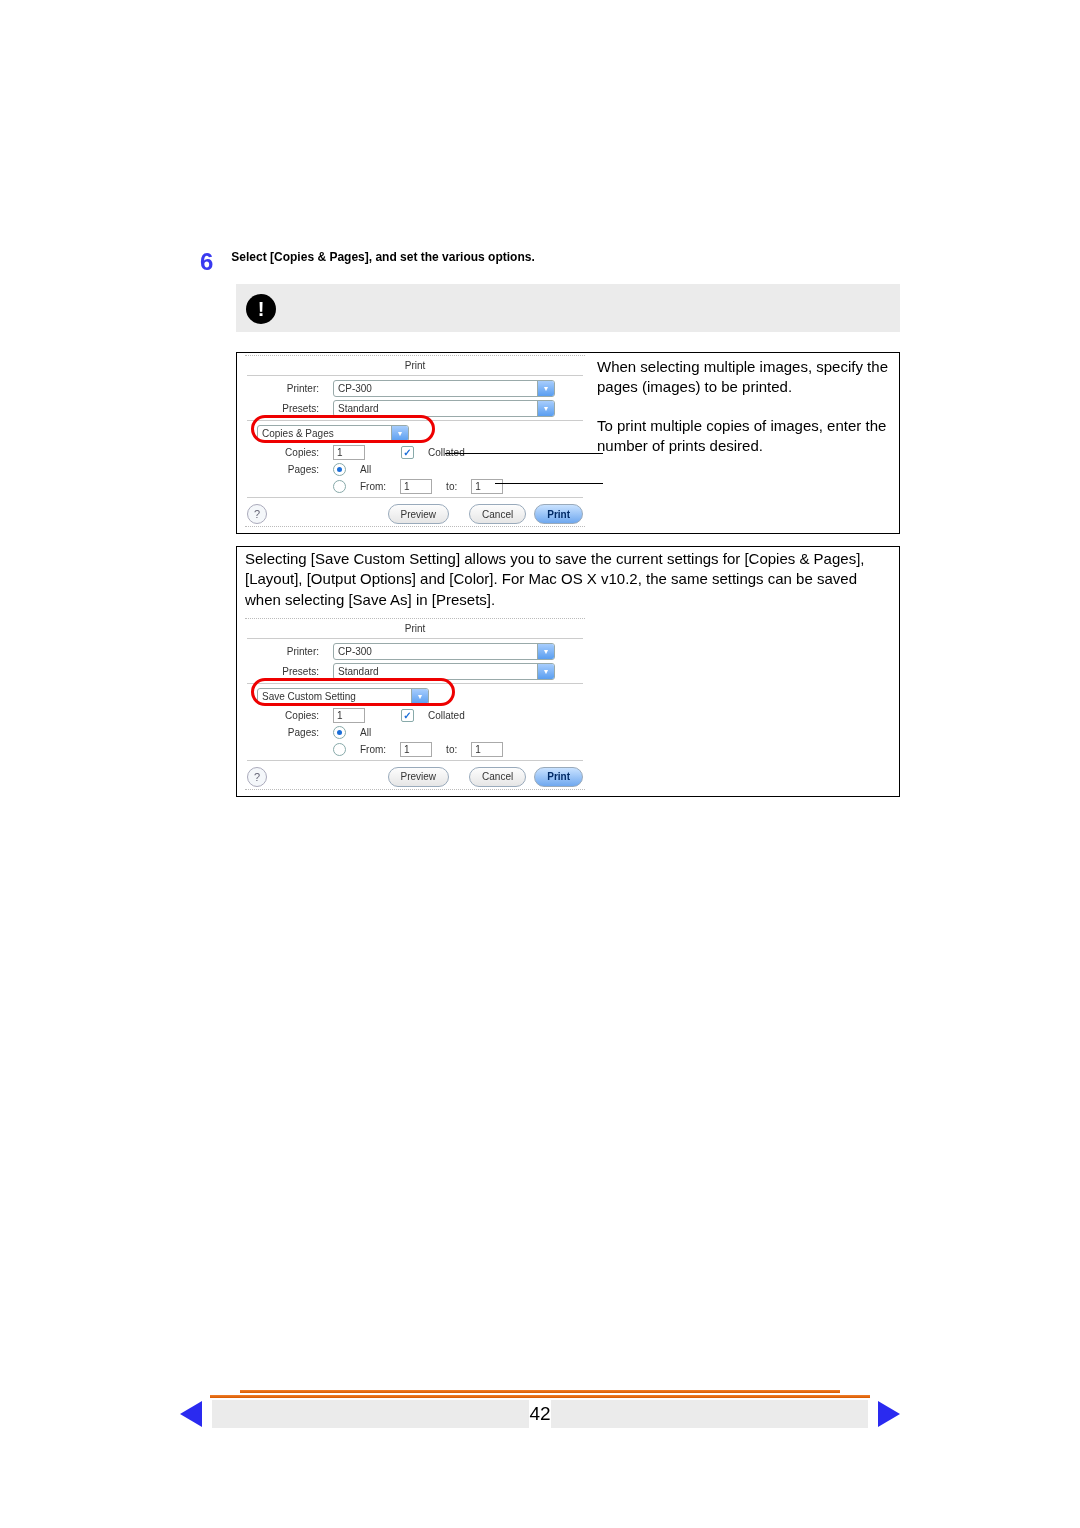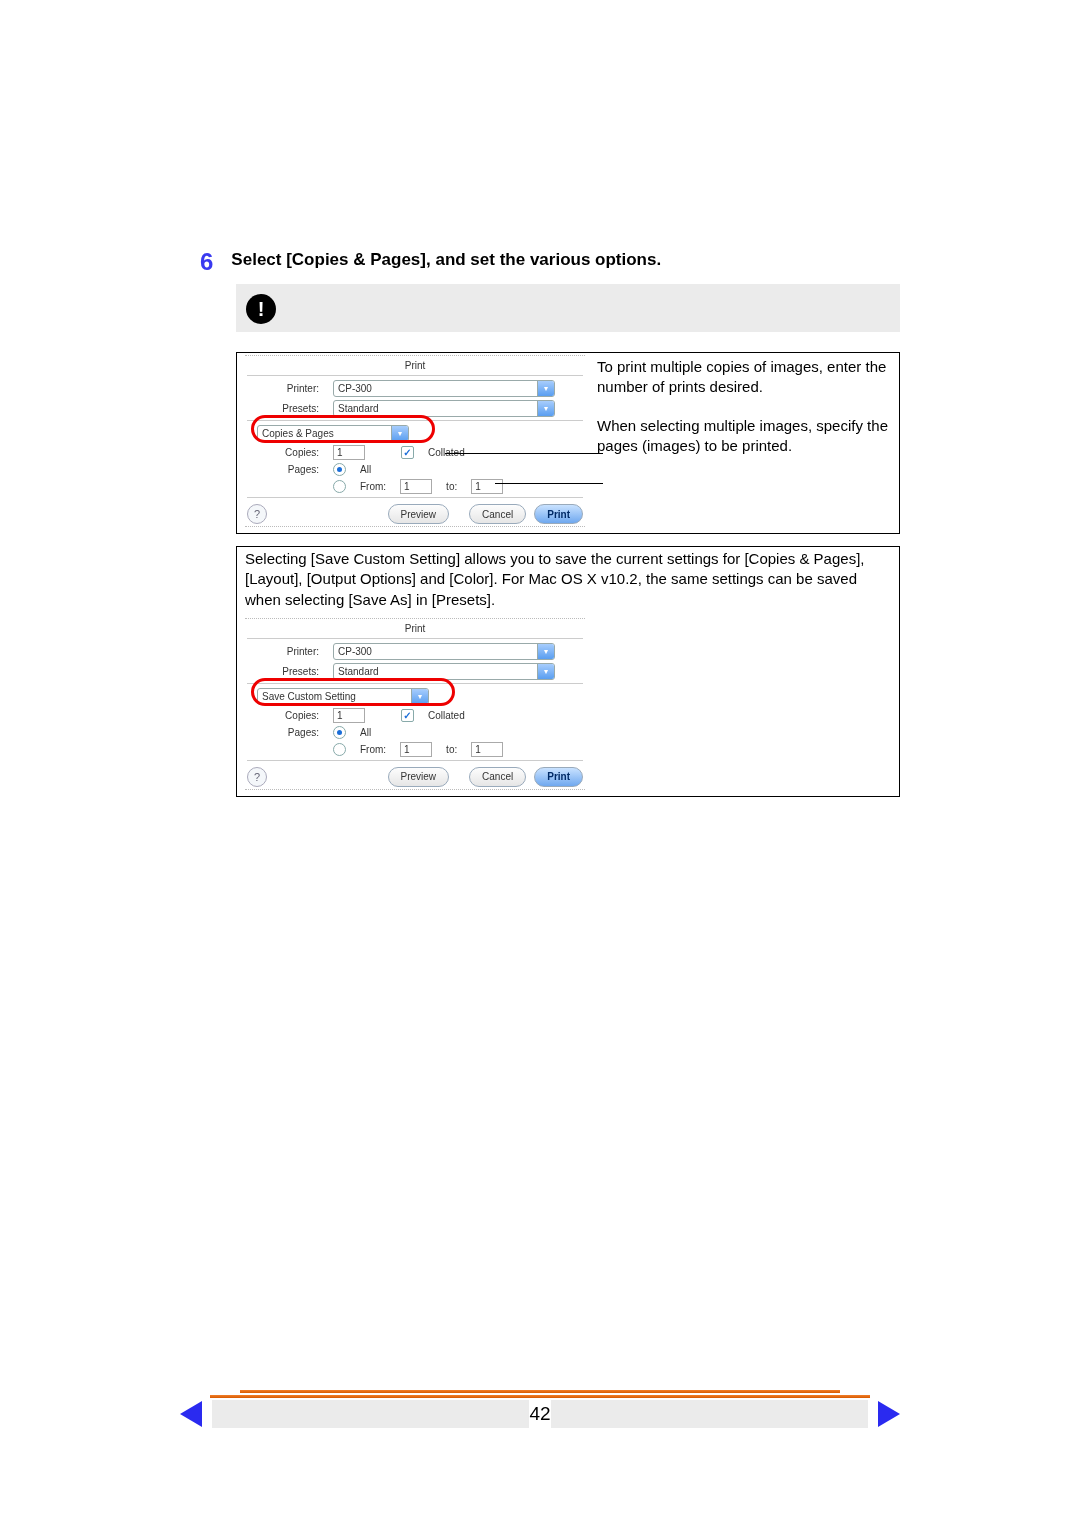--- a/index.html
+++ b/index.html
@@ -1,19 +1,19 @@
 <!DOCTYPE html>
 <html><head>
 <meta charset="utf-8">
 <style>
   html,body{margin:0;padding:0;background:#fff;font-family:Arial,Helvetica,sans-serif;color:#000;}
   .page{width:1080px;height:1528px;margin:0 auto;position:relative;box-sizing:border-box;padding:250px 180px 0 200px;}
   .step-row{display:flex;align-items:flex-start;gap:18px;margin-bottom:10px;}
   .step-num{font-size:24px;font-weight:bold;color:#3a3af0;line-height:1;}
-  .step-title{font-size:17px;font-weight:bold;}
+  .step-title{font-size:12px;font-weight:bold;}
   .note-box{display:flex;gap:14px;background:#ebebeb;padding:8px 10px;margin-left:36px;margin-bottom:20px;}
   .note-icon{flex:0 0 30px;height:30px;border-radius:50%;background:#000;display:flex;align-items:center;justify-content:center;margin-top:2px;}
   .note-icon span{color:#fff;font-weight:bold;font-size:20px;line-height:1;}
   .note-text{font-size:15px;line-height:1.35;}
   .content-frame{border:1px solid #000;margin-left:36px;padding:2px 8px 6px 8px;margin-bottom:12px;}
   .frame-row{display:flex;align-items:flex-start;gap:12px;}
   .dialog{font-size:10px;color:#333;width:340px;position:relative;}
   .dialog-borders{border-top:1px dotted #bbb;border-bottom:1px dotted #bbb;padding:4px 2px 2px 2px;}
   .dlg-title{text-align:center;font-size:10px;margin-bottom:4px;}
   .dlg-hr{border-top:1px solid #ccc;margin:2px 0 4px 0;}
@@ -121,22 +121,22 @@
             <span style="width:12px;"></span>
             <span class="aqua-btn">Cancel</span>
             <span class="aqua-btn primary">Print</span>
           </div>
         </div>
       </div>
 
       <div class="callout-line" style="left:200px;top:98px;width:158px;"></div>
       <div class="callout-line" style="left:250px;top:128px;width:108px;"></div>
       <div class="callout-col">
+        <p class="callout-p">When selecting multiple images, specify the pages (images) to be printed.</p>
         <p class="callout-p">To print multiple copies of images, enter the number of prints desired.</p>
-        <p class="callout-p">When selecting multiple images, specify the pages (images) to be printed.</p>
       </div>
     </div>
   </div>
 
   <div class="content-frame">
     <div class="frame-text">Selecting [Save Custom Setting] allows you to save the current settings for [Copies &amp; Pages], [Layout], [Output Options] and [Color]. For Mac OS X v10.2, the same settings can be saved when selecting [Save As] in [Presets].</div>
 
     <div class="dialog" style="position:relative;">
       <div class="red-oval" style="left:6px;top:60px;width:198px;height:22px;"></div>
       <div class="dialog-borders">

